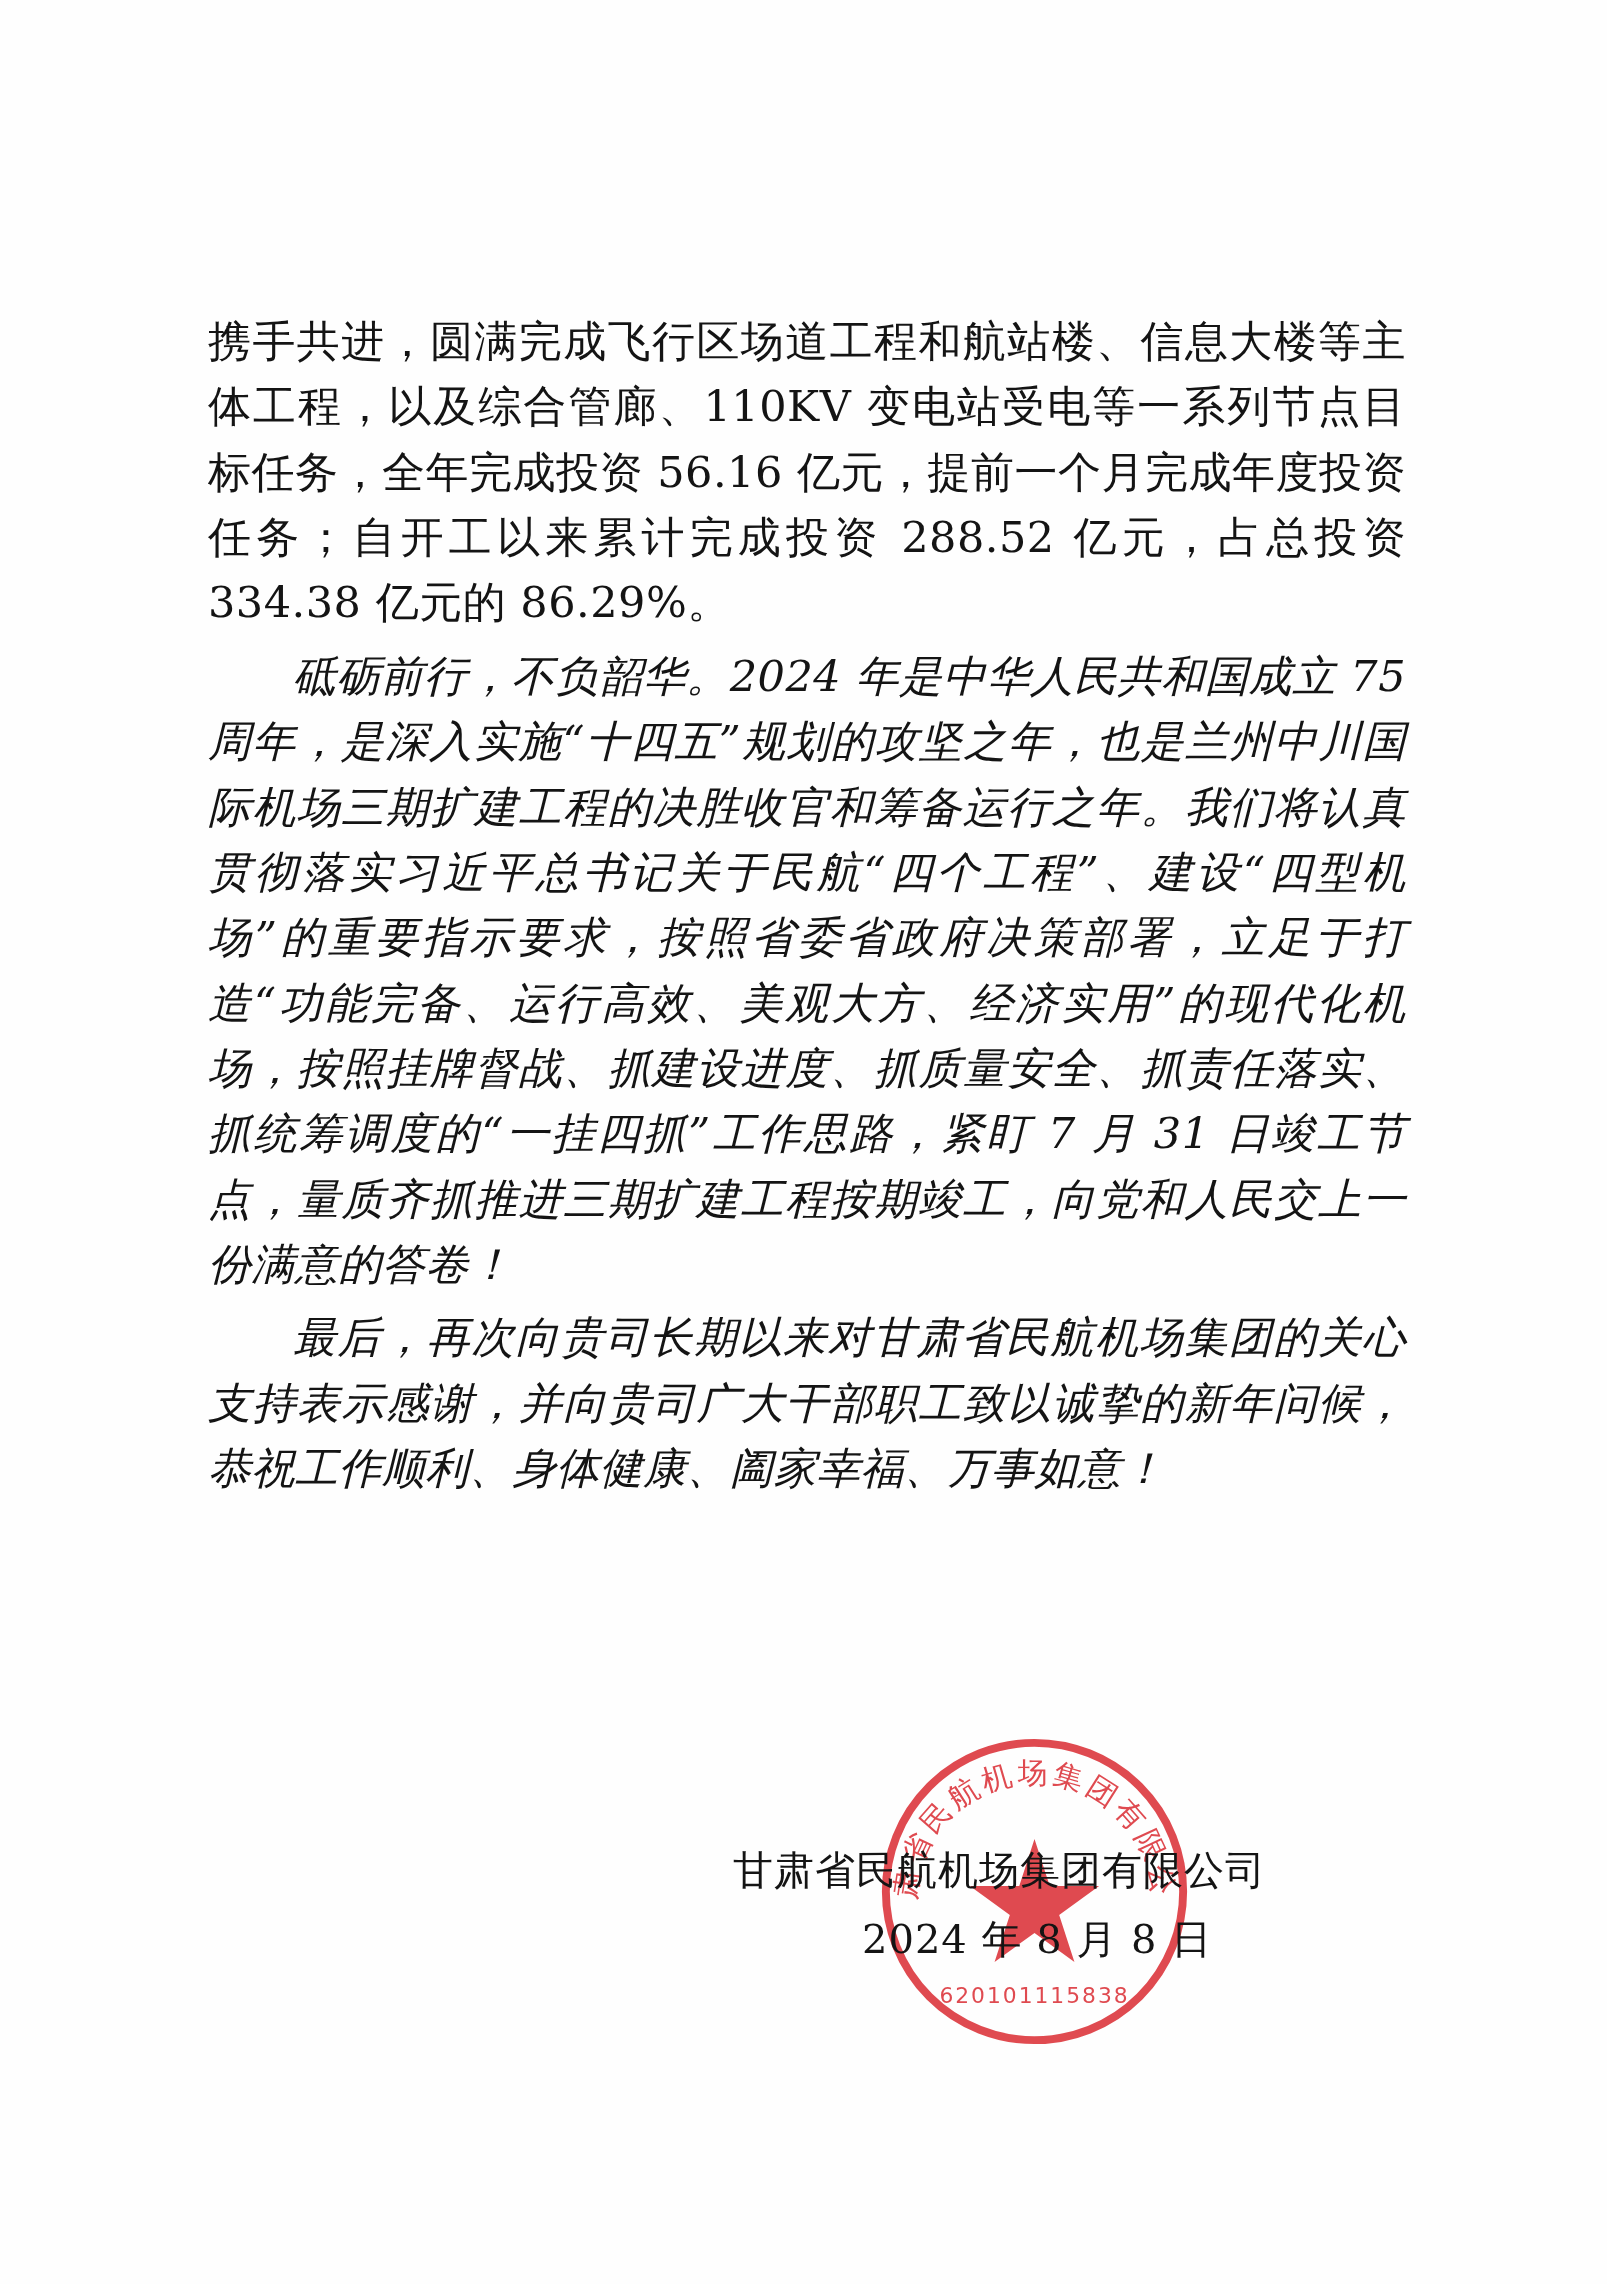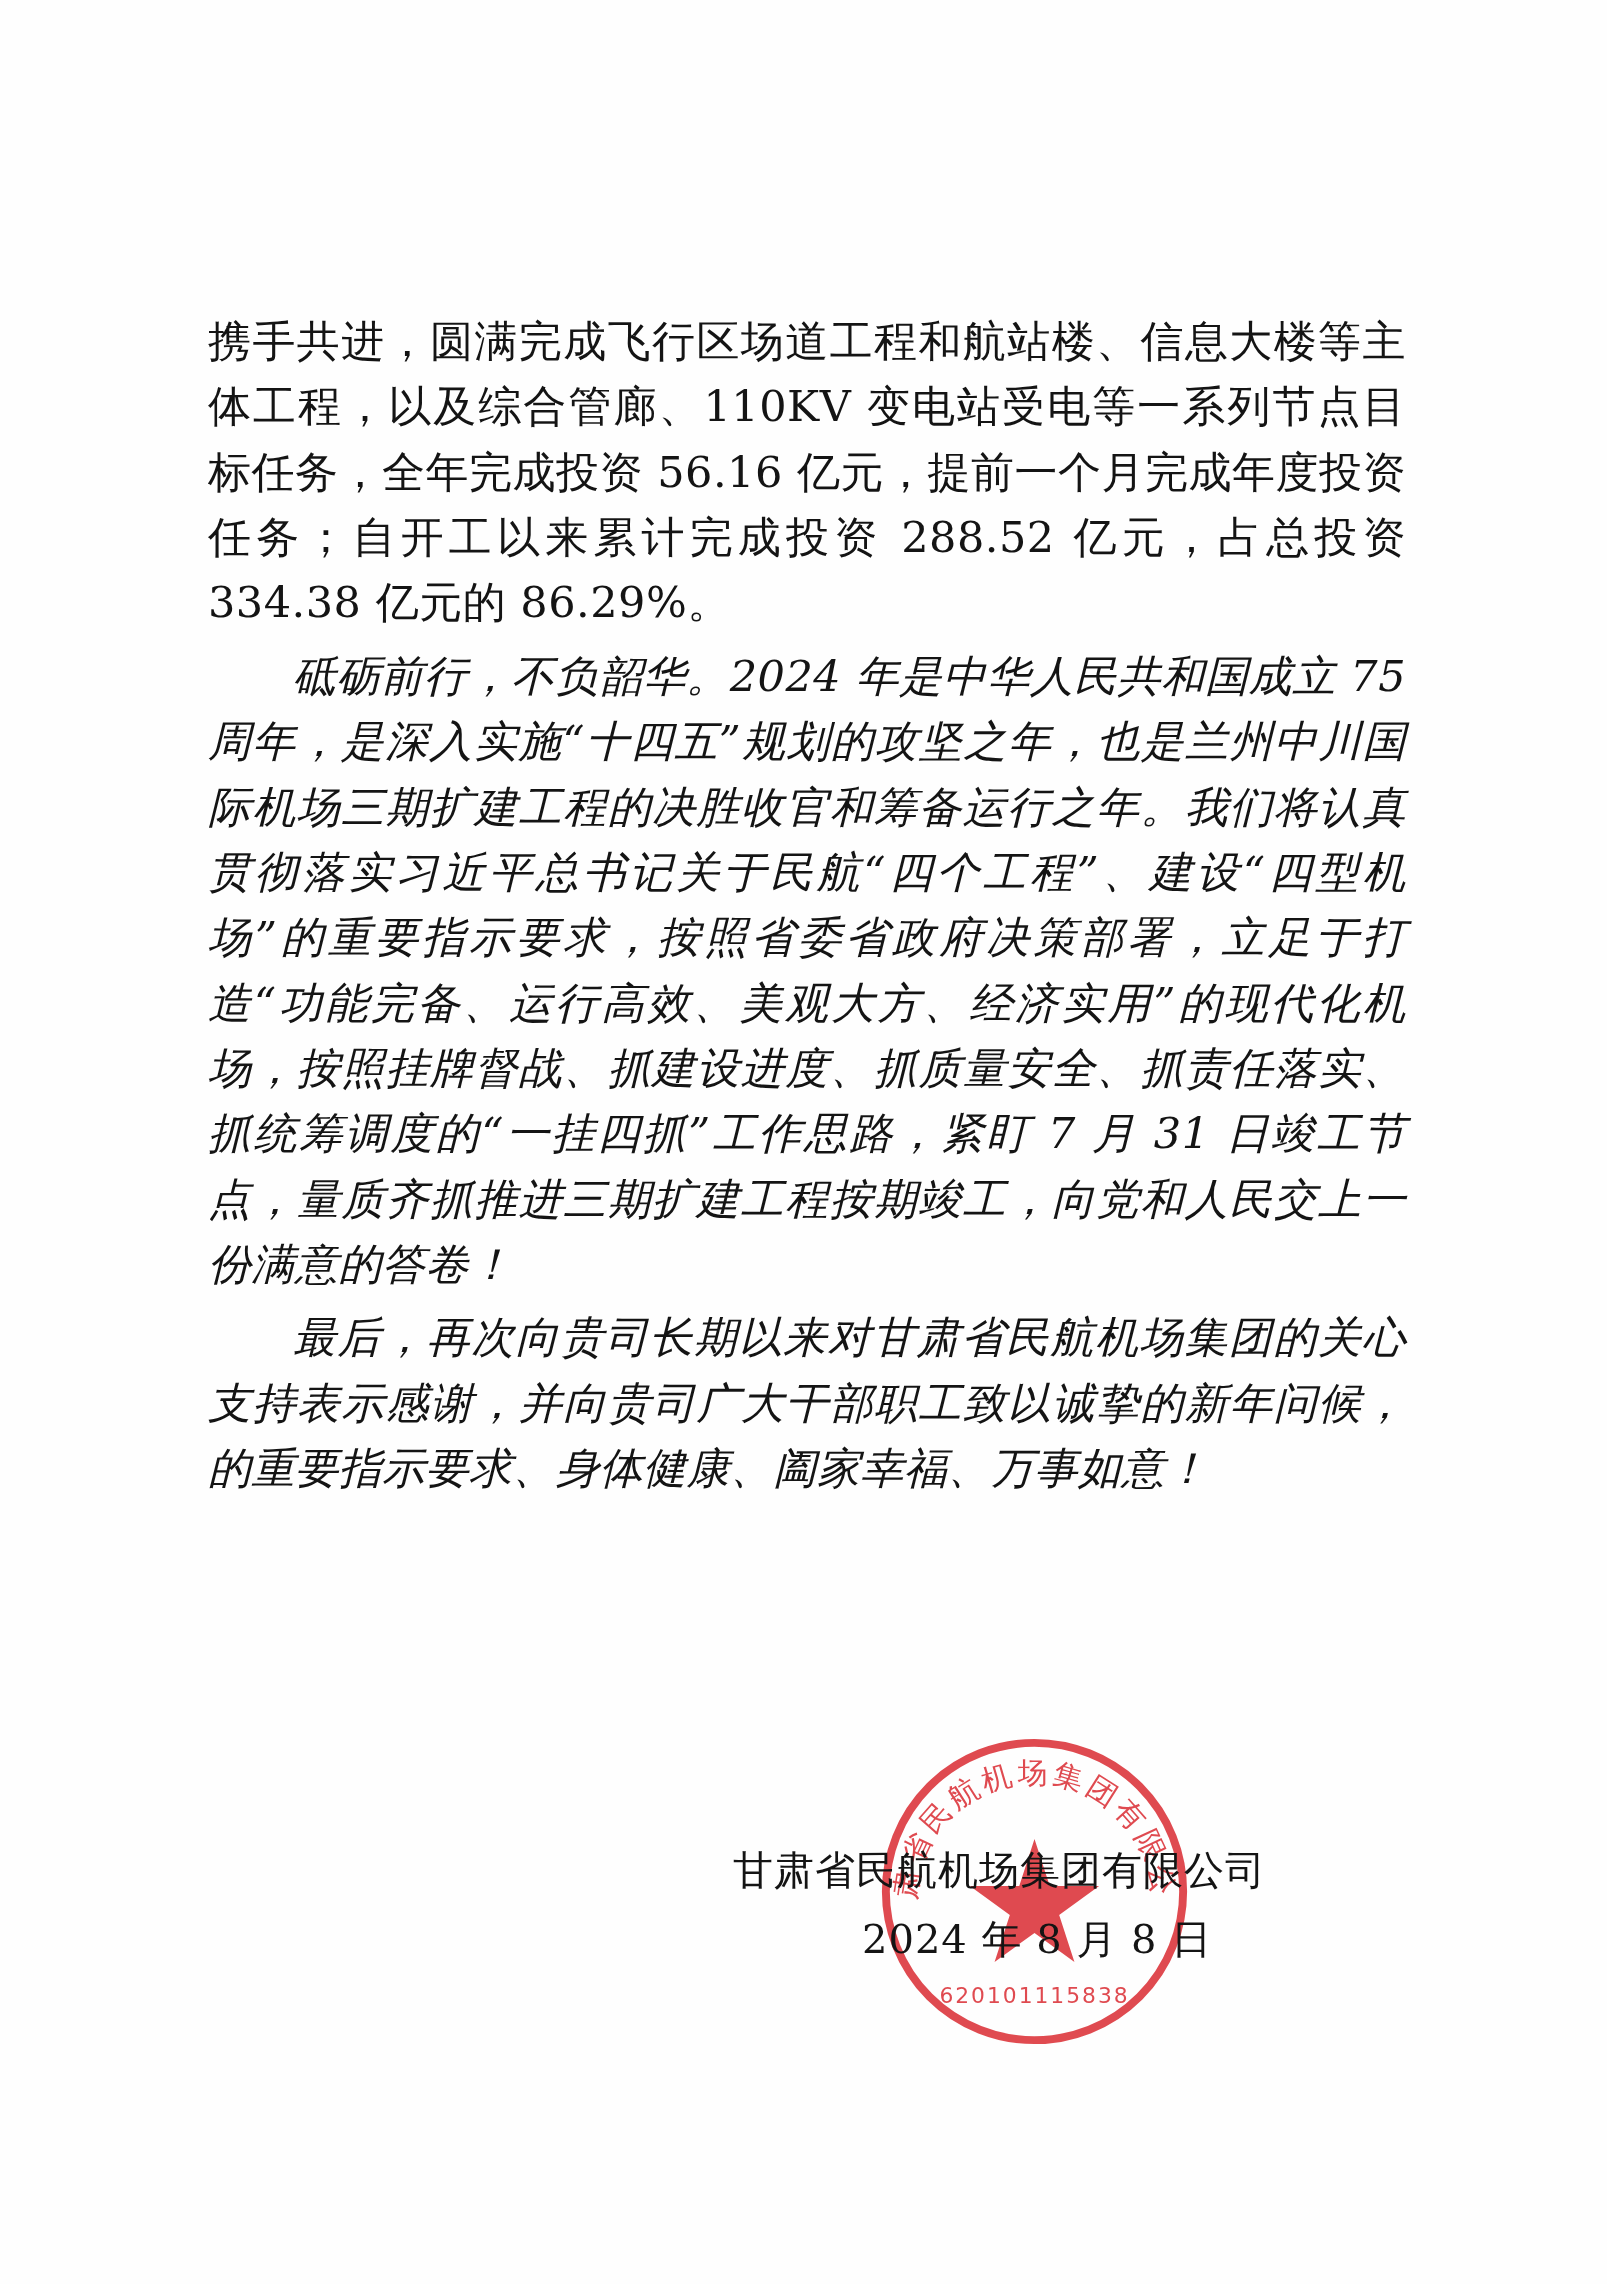--- a/index.html
+++ b/index.html
@@ -80,21 +80,21 @@
   }
 </style>
 </head>
 <body>
 
 <div class="page">
 
   <div class="content">
     <p class="para">携手共进，圆满完成飞行区场道工程和航站楼、信息大楼等主体工程，以及综合管廊、110KV 变电站受电等一系列节点目标任务，全年完成投资 56.16 亿元，提前一个月完成年度投资任务；自开工以来累计完成投资 288.52 亿元，占总投资 334.38 亿元的 86.29%。</p>
     <p class="para indent">砥砺前行，不负韶华。2024 年是中华人民共和国成立 75 周年，是深入实施“十四五”规划的攻坚之年，也是兰州中川国际机场三期扩建工程的决胜收官和筹备运行之年。我们将认真贯彻落实习近平总书记关于民航“四个工程”、建设“四型机场”的重要指示要求，按照省委省政府决策部署，立足于打造“功能完备、运行高效、美观大方、经济实用”的现代化机场，按照挂牌督战、抓建设进度、抓质量安全、抓责任落实、抓统筹调度的“一挂四抓”工作思路，紧盯 7 月 31 日竣工节点，量质齐抓推进三期扩建工程按期竣工，向党和人民交上一份满意的答卷！</p>
-    <p class="para indent">最后，再次向贵司长期以来对甘肃省民航机场集团的关心支持表示感谢，并向贵司广大干部职工致以诚挚的新年问候，的重要指示要求、身体健康、阖家幸福、万事如意！</p>
+    <p class="para indent">最后，再次向贵司长期以来对甘肃省民航机场集团的关心支持表示感谢，并向贵司广大干部职工致以诚挚的新年问候，恭祝工作顺利、身体健康、阖家幸福、万事如意！</p>
   </div>
 
   <div class="seal">
     <svg width="327" height="327" viewBox="0 0 330 330" xmlns="http://www.w3.org/2000/svg">
       <g opacity="0.82">
         <circle cx="165" cy="165" r="150" fill="none" stroke="#d9232a" stroke-width="8"></circle>
         <path id="sealArc" d="M 45,175 A 120,120 0 0 1 285,175" fill="none" stroke="none"></path>
         <text class="seal-text" font-size="30" fill="#d9232a" letter-spacing="4">
           <textPath href="#sealArc" startOffset="50%" text-anchor="middle">甘肃省民航机场集团有限公司</textPath>
         </text>

